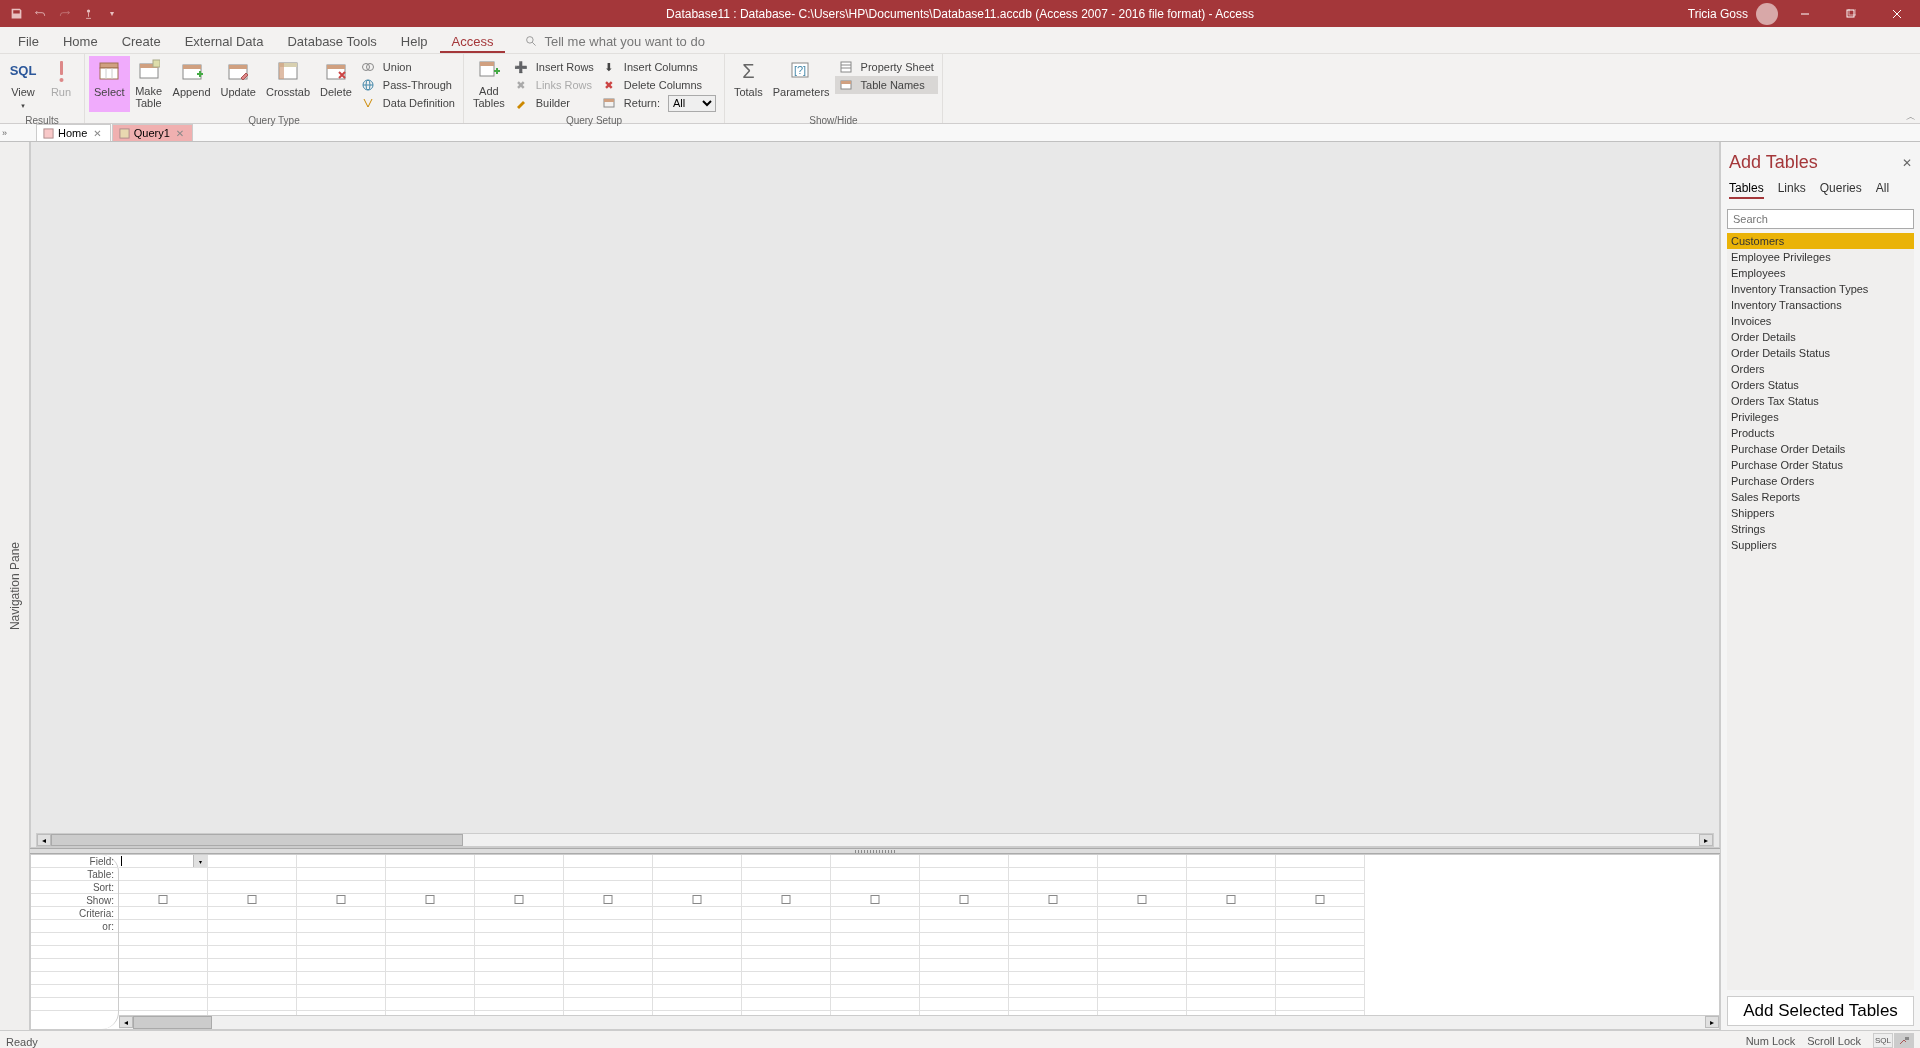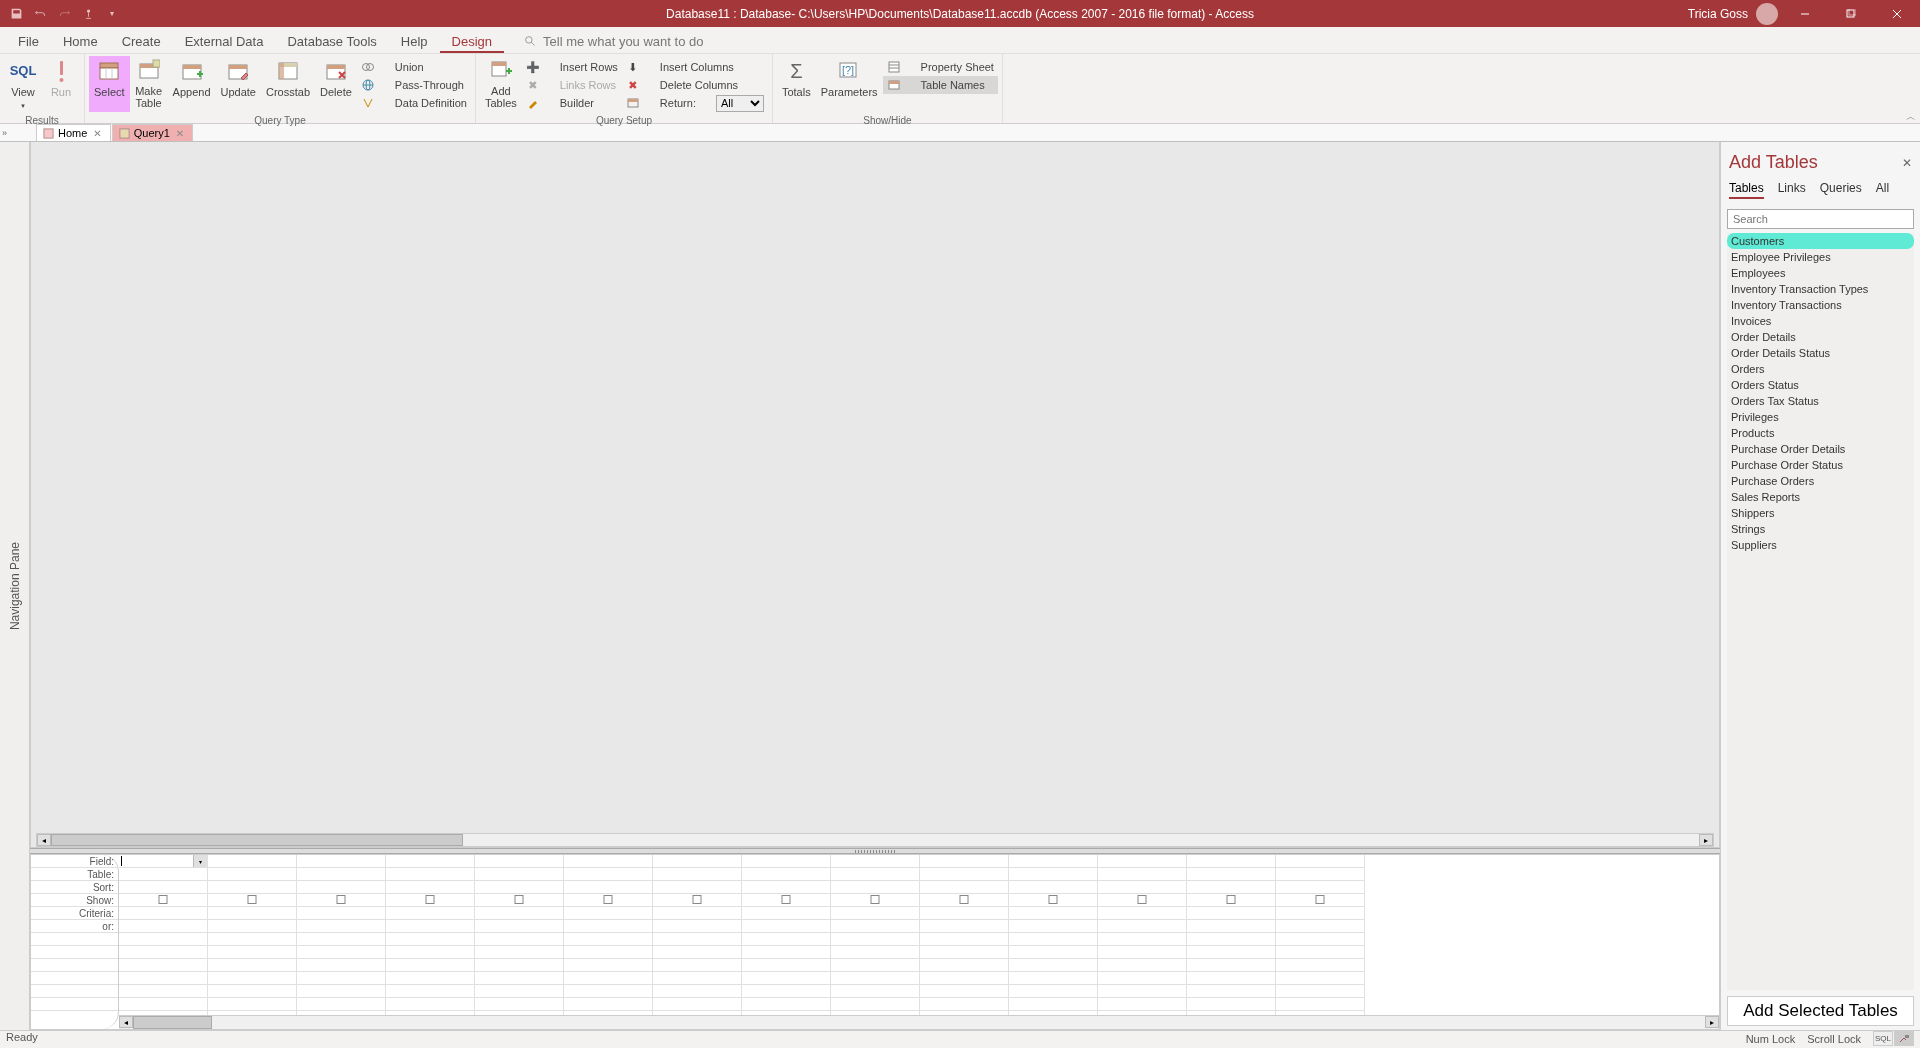--- a/index.html
+++ b/index.html
@@ -25,21 +25,21 @@
 
 .ribbon { height: 70px; background: #f3f2f1; display: flex; border-bottom: 1px solid #d0cece; }
 .ribbon-group { display: flex; flex-direction: column; border-right: 1px solid #e1dfdd; }
 .ribbon-group-body { flex: 1; display: flex; align-items: flex-start; padding: 2px 4px; }
 .ribbon-group-label { text-align: center; font-size: 10px; color: #666; padding: 1px 12px 2px; }
 .bigbtn { display: flex; flex-direction: column; align-items: center; justify-content: flex-start; padding: 2px 5px; cursor: pointer; min-width: 38px; font-size: 11px; color: #444; text-align: center; line-height: 1.15; height: 56px; }
 .bigbtn.toggled { background: #f0abfc; }
 .bigbtn-icon { width: 26px; height: 26px; margin-bottom: 2px; display: flex; align-items: center; justify-content: center; }
 .bigbtn.disabled { color: #aaa; }
 .smallbtn-col { display: flex; flex-direction: column; padding-top: 2px; }
-.smallbtn { display: flex; align-items: center; gap: 20px; padding: 1px 4px; font-size: 11px; color: #444; cursor: pointer; height: 18px; }
+.smallbtn { display: flex; align-items: center; gap: 8px; padding: 1px 4px; font-size: 11px; color: #444; cursor: pointer; height: 18px; }
 .smallbtn.disabled { color: #aaa; }
 .smallbtn.toggled { background: #d9d7d5; }
 .smallbtn-icon { width: 14px; height: 14px; display: inline-flex; align-items: center; justify-content: center; }
 .return-select { font-size: 11px; border: 1px solid #aaa; height: 17px; width: 48px; }
 .collapse-ribbon { position: absolute; right: 4px; top: 56px; font-size: 10px; color: #666; cursor: pointer; }
 .shutter-open { position: absolute; left: 2px; top: 128px; font-size: 9px; color: #666; cursor: pointer; }
 
 
 .objtabs { height: 18px; background: #f8f8f8; display: flex; align-items: stretch; padding-left: 36px; border-bottom: 1px solid #c0c0c0; }
 .objtab { display: flex; align-items: center; gap: 4px; padding: 0 6px; border: 1px solid #ccc; border-bottom: none; background: #fff; font-size: 11px; cursor: pointer; margin-right: 1px; }
@@ -78,25 +78,25 @@
 .addtables { width: 200px; border-left: 1px solid #ccc; background: #f5f5f5; display: flex; flex-direction: column; padding: 4px 6px; }
 .addtables-head { display: flex; justify-content: space-between; align-items: center; padding: 6px 2px 8px; }
 .addtables-title { font-size: 18px; color: #a4373a; font-weight: 400; }
 .addtables-close { font-size: 12px; cursor: pointer; color: #666; }
 .at-tabs { display: flex; gap: 14px; padding: 0 2px 4px; font-size: 12px; }
 .at-tab { cursor: pointer; padding-bottom: 2px; color: #333; }
 .at-tab.active { border-bottom: 2px solid #a4373a; color: #000; }
 .at-search { width: 100%; border: 1px solid #aaa; padding: 3px 5px; font-size: 11px; margin: 6px 0 4px; }
 .at-list { flex: 1; overflow-y: auto; background: #f0efee; border: none; }
 .at-item { padding: 2px 4px; font-size: 11px; cursor: pointer; color: #333; }
-.at-item.selected { background: #5eead4; border-radius: 7px; }
+.at-item.selected { background: #eab308; }
 .at-addbtn { margin-top: 6px; padding: 4px; text-align: center; font-size: 17px; border: 1px solid #ccc; background: #fff; cursor: pointer; }
 
 
-.statusbar { height: 18px; background: #f3f2f1; border-top: 1px solid #ccc; display: flex; align-items: flex-start; justify-content: space-between; padding: 0 6px; font-size: 11px; color: #555; }
+.statusbar { height: 18px; background: #f3f2f1; border-top: 1px solid #ccc; display: flex; align-items: flex-end; justify-content: space-between; padding: 0 6px; font-size: 11px; color: #555; }
 .statusbar-right { display: flex; align-items: center; gap: 12px; }
 .viewmode { display: flex; gap: 1px; }
 .vm-btn { width: 20px; height: 15px; border: 1px solid #ccc; background: #eee; cursor: pointer; display: flex; align-items: center; justify-content: center; font-size: 8px; }
 .vm-btn.active { background: #ccc; }
 
 svg { display: block; }
 </style>
 </head>
 <body>
 
@@ -149,21 +149,21 @@
   </div>
 </div>
 
 <div class="menutabs" id="menu-tabs-container">
 <div class="menutab">File</div>
     <div class="menutab">Home</div>
     <div class="menutab">Create</div>
     <div class="menutab">External Data</div>
     <div class="menutab">Database Tools</div>
     <div class="menutab">Help</div>
-    <div class="menutab active">Design</div>
+    <div class="menutab active">Access</div>
     <div class="tellme">
       <svg class="search-icon-svg" viewBox="0 0 16 16">
         <circle cx="6" cy="6" r="4" fill="none" stroke="#888"></circle>
         <line x1="9" y1="9" x2="13" y2="13" stroke="#888"></line>
       </svg>
       <span>Tell me what you want to do</span>
     </div>
   </div>
 
 <div class="ribbon" style="position:relative">

